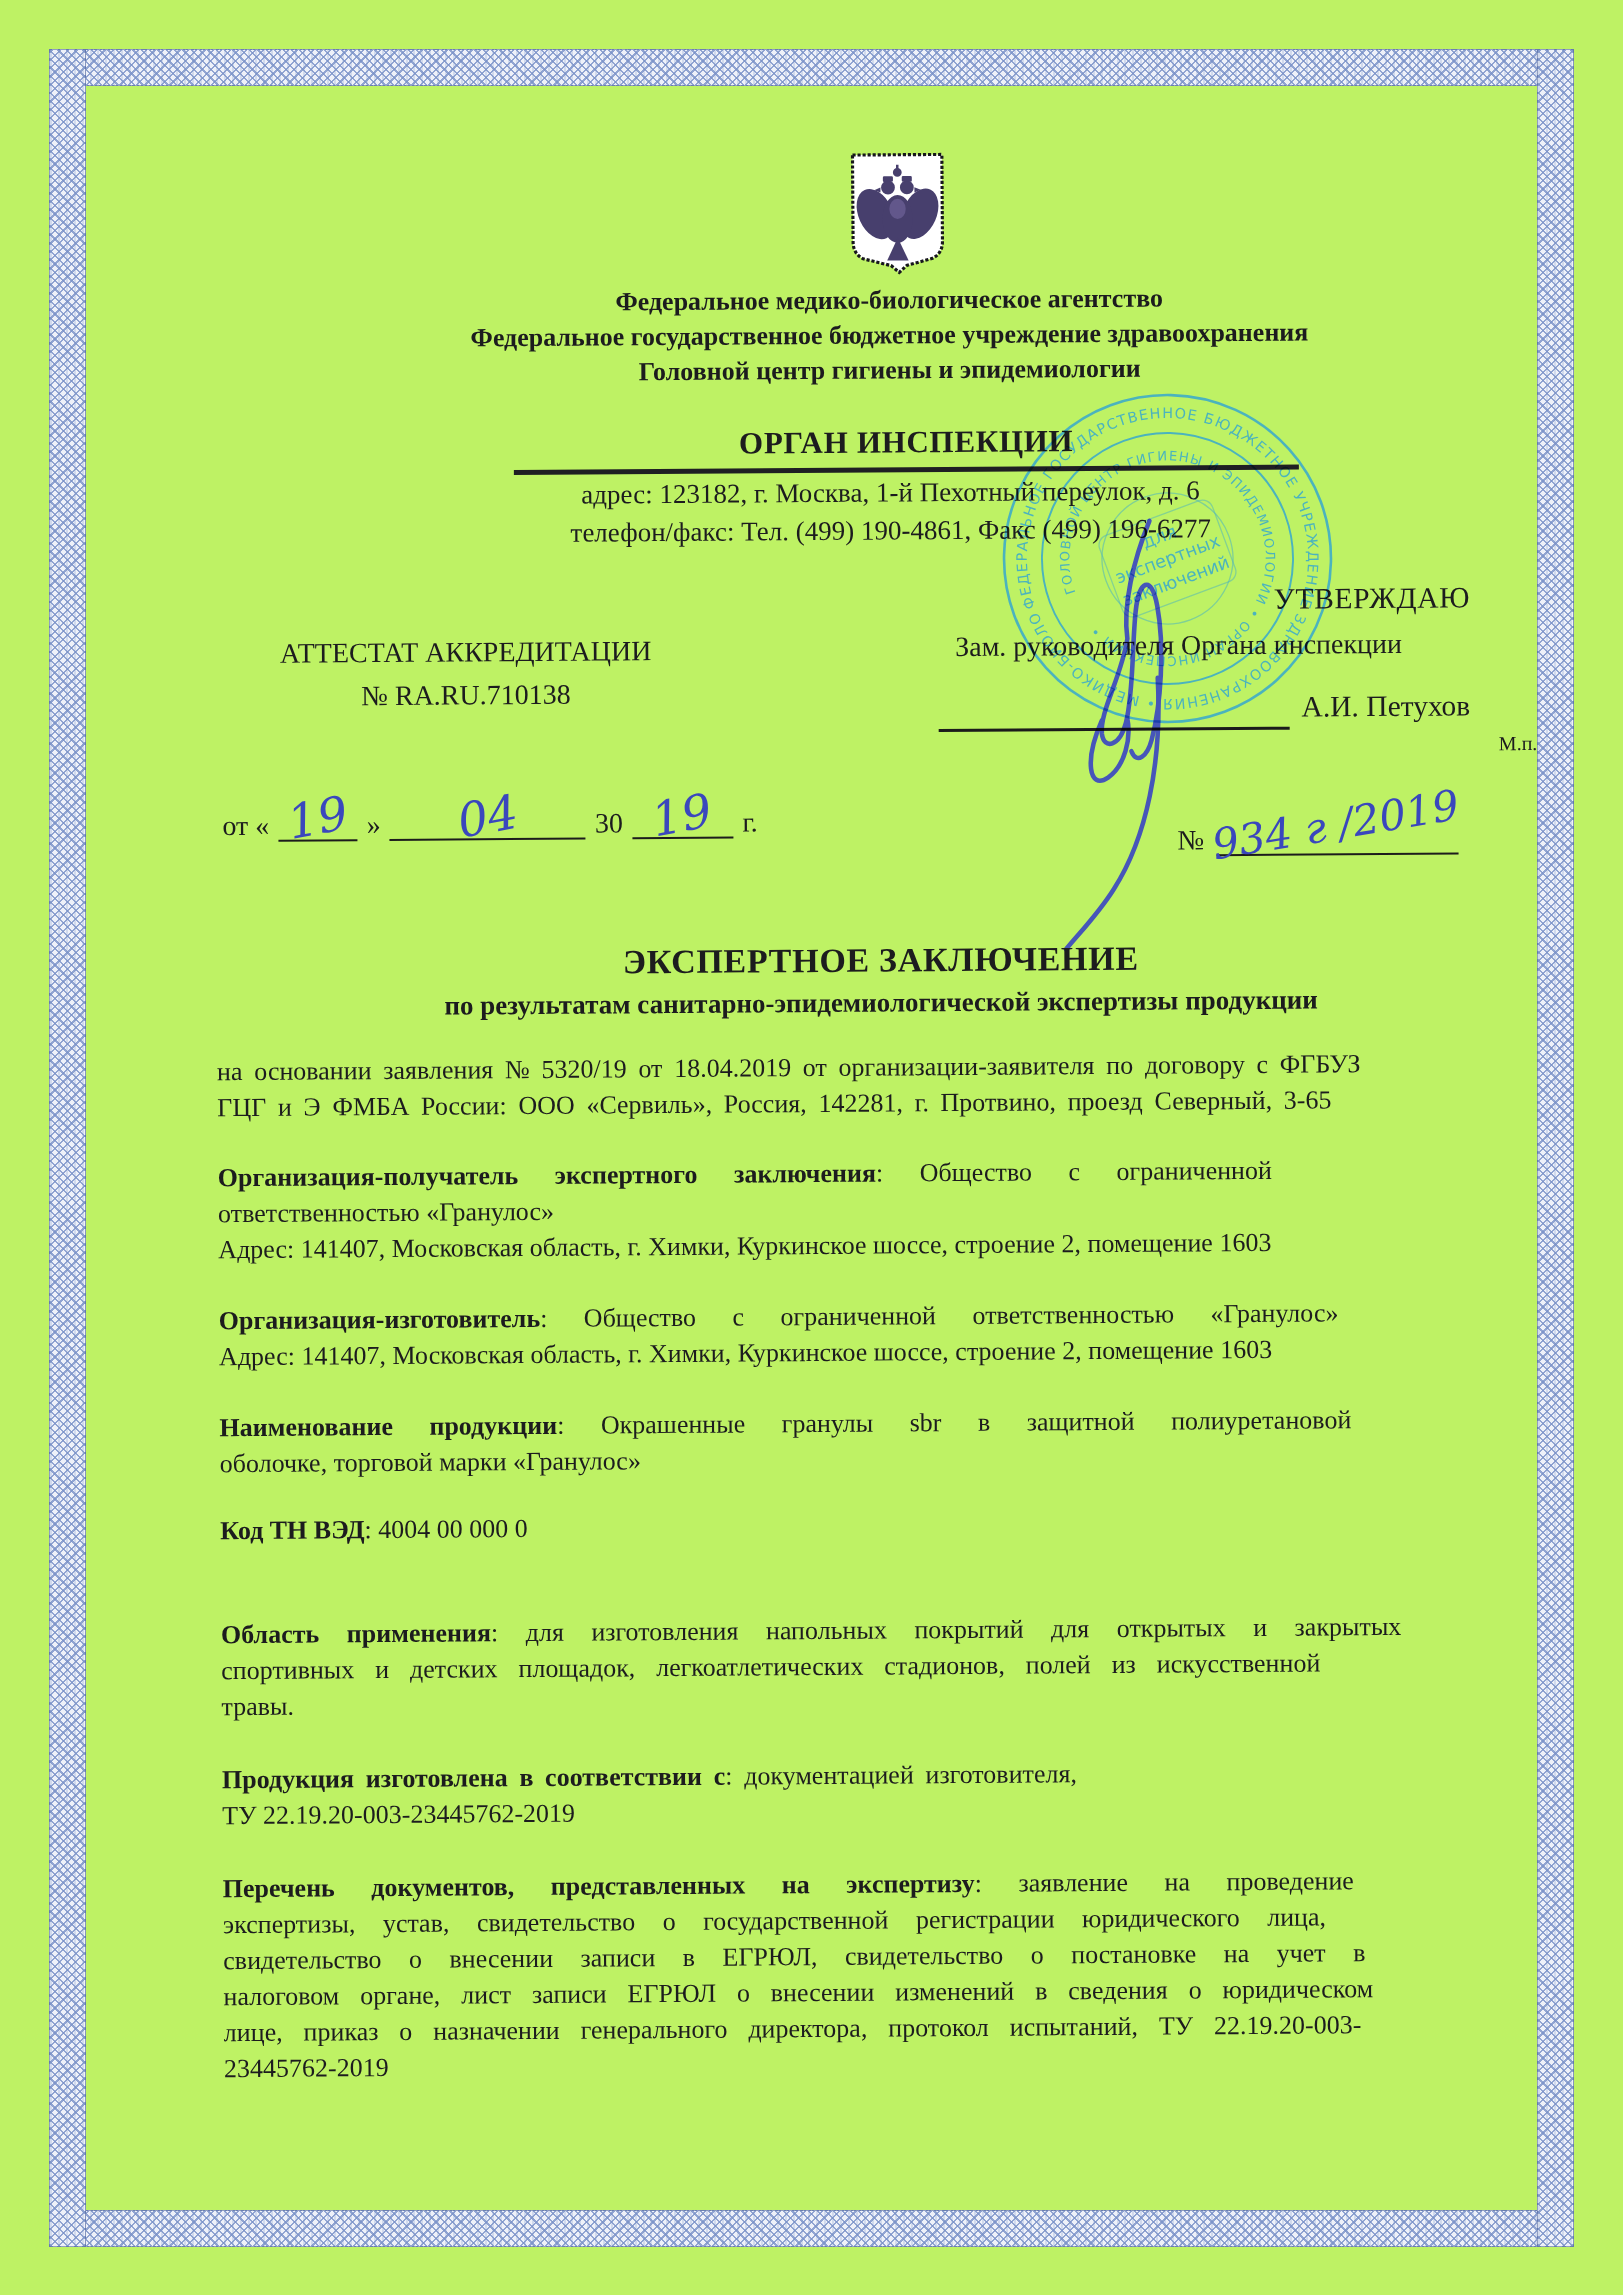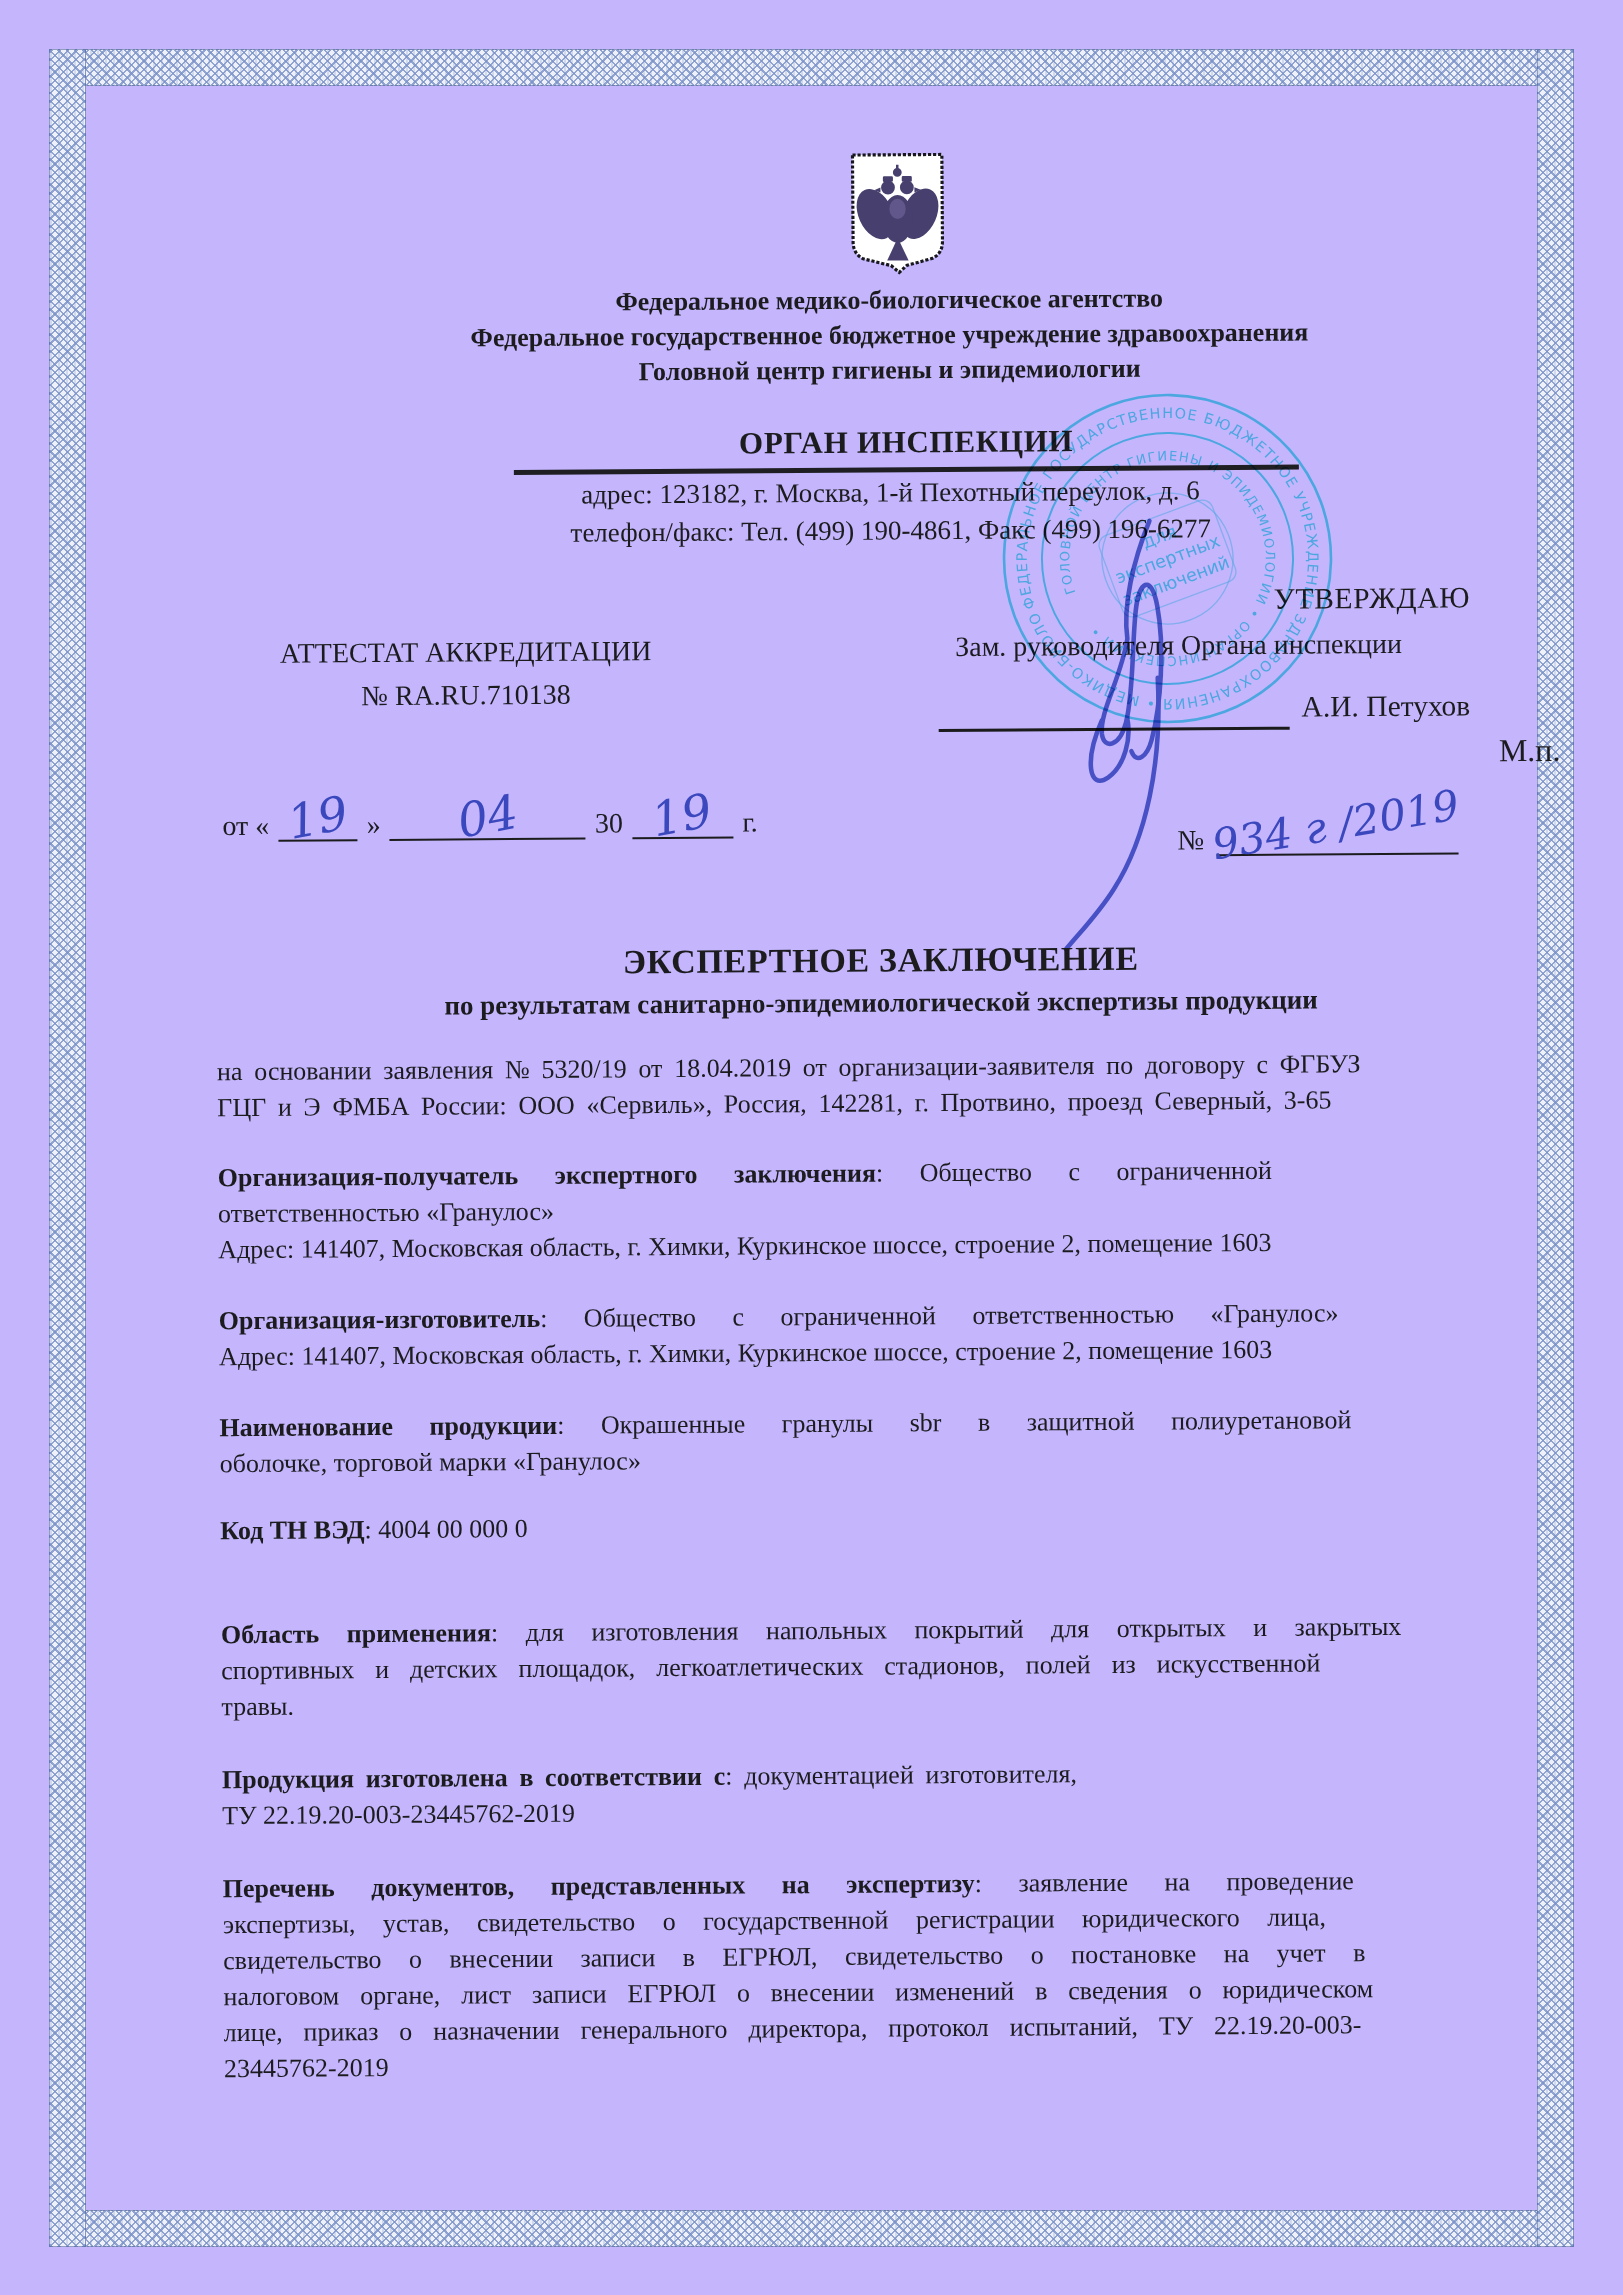--- a/index.html
+++ b/index.html
@@ -1,16 +1,16 @@
 <!DOCTYPE html>
 <html style="font-size:10.5px"><head>
 <meta charset="utf-8">
 <style>
   html,body{margin:0;padding:0;background:#ffffff;}
-  .page{position:relative;width:1623px;height:2295px;background:#c4b5fd;overflow:hidden;
+  .page{position:relative;width:1623px;height:2295px;background:#bef264;overflow:hidden;
         font-family:"Liberation Serif","DejaVu Serif",serif;color:#1c1c1e;}
   
   .bband{position:absolute;box-sizing:border-box;
      background-color:#eef1f9;
      background-image:
        repeating-linear-gradient(45deg, rgba(122,146,200,.8) 0 1.6px, rgba(122,146,200,0) 1.6px 5.9px),
        repeating-linear-gradient(-45deg, rgba(122,146,200,.8) 0 1.6px, rgba(122,146,200,0) 1.6px 5.9px),
        repeating-linear-gradient(90deg, rgba(122,146,200,.25) 0 2px, rgba(0,0,0,0) 2px 7.9px);
      border:1.3px solid rgba(84,104,156,.6);}
   .b-top{left:49px;top:49px;right:49px;height:37px;}
@@ -30,21 +30,21 @@
   .addr{position:absolute;left:229px;top:478px;width:1329px;text-align:center;font-size:27px;}
   .phone{position:absolute;left:229px;top:516px;width:1329px;text-align:center;font-size:27px;}
 
   
   .accred{position:absolute;left:232px;top:628px;width:471px;text-align:center;
           font-size:28px;line-height:43px;}
   .approve{position:absolute;left:1276px;top:586px;font-size:29.5px;letter-spacing:0.7px;}
   .apprtitle{position:absolute;left:957px;top:632px;font-size:28px;}
   .signline{position:absolute;left:940px;top:730px;width:351px;border-top:3.3px solid #1b1b1b;}
   .apprname{position:absolute;left:1303px;top:694px;font-size:29.5px;}
-  .sealmark{position:absolute;left:1500px;top:737px;font-size:32px;}
+  .sealmark{position:absolute;left:1500px;top:737px;font-size:20px;}
 
   
   .dateline{position:absolute;left:223px;top:789px;display:flex;align-items:flex-end;gap:9.2px;}
   .pr{font-size:28px;line-height:33px;}
   .us{display:inline-flex;justify-content:center;align-items:flex-end;
       border-bottom:2.6px solid #1c1c1c;height:47px;}
   .us-day{width:79px;} .us-month{width:196px;} .us-year{width:101px;} .us-num{width:242px;}
   .hw{font-family:"DejaVu Serif",serif;font-style:italic;color:#3a47bd;
       font-size:47px;line-height:39px;transform:rotate(-10deg) translateY(-2.6px);}
   .numline{position:absolute;left:1178px;top:810px;display:flex;align-items:flex-end;gap:11.8px;}

